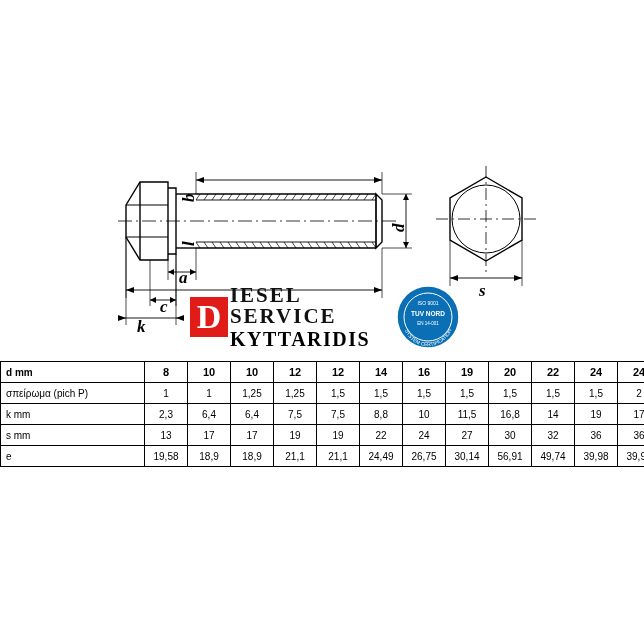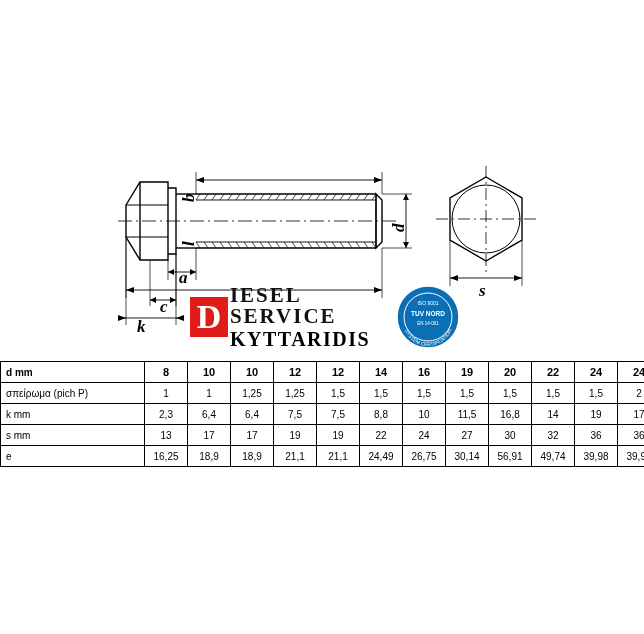--- a/index.html
+++ b/index.html
@@ -351,21 +351,21 @@
         <td class="datacell">22</td>
         <td class="datacell">24</td>
         <td class="datacell">27</td>
         <td class="datacell">30</td>
         <td class="datacell">32</td>
         <td class="datacell">36</td>
         <td class="datacell">36</td>
       </tr>
       <tr>
         <td class="rowlabel">e</td>
-        <td class="datacell">16,25</td>
+        <td class="datacell">19,58</td>
         <td class="datacell">18,9</td>
         <td class="datacell">18,9</td>
         <td class="datacell">21,1</td>
         <td class="datacell">21,1</td>
         <td class="datacell">24,49</td>
         <td class="datacell">26,75</td>
         <td class="datacell">30,14</td>
         <td class="datacell">56,91</td>
         <td class="datacell">49,74</td>
         <td class="datacell">39,98</td>

